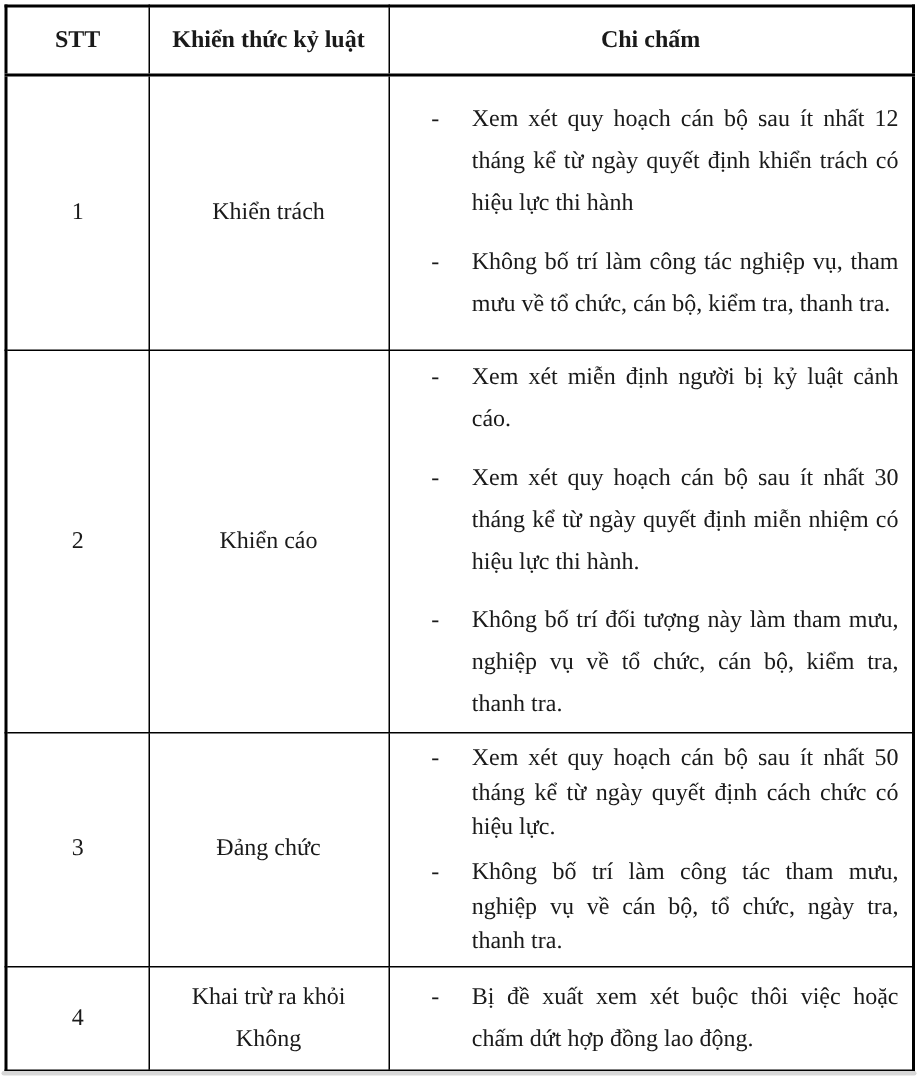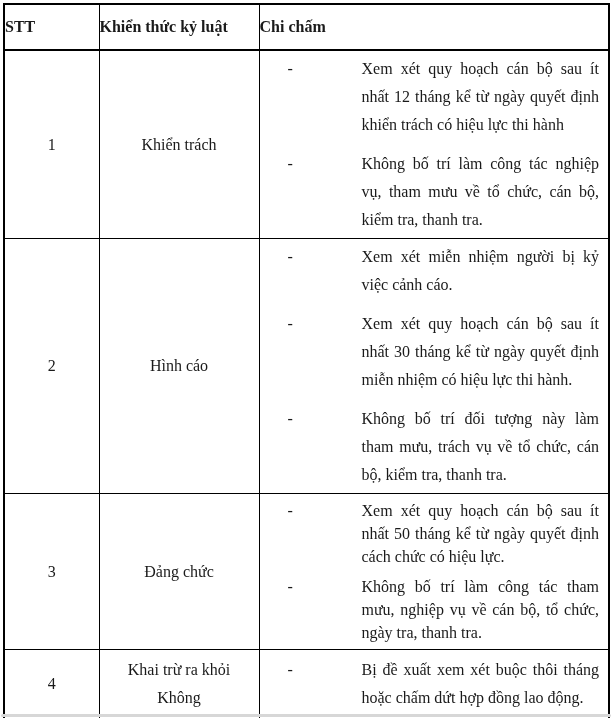--- a/index.html
+++ b/index.html
@@ -27,21 +27,21 @@
   .doc-table th,
   .doc-table td {
     border: 1px solid #000;
     font-size: 16px;
     vertical-align: middle;
     padding: 0;
   }
   .doc-table thead th {
     height: 44px;
     font-weight: bold;
-    text-align: left;
+    text-align: center;
     border-bottom: 2px solid #000;
   }
   td.cell-stt,
   td.cell-form {
     text-align: center;
     line-height: 28px;
     padding: 0 6px;
   }
   td.cell-details {
     padding: 4px 9px 4px 0;
@@ -65,21 +65,20 @@
   tr.tight ul.details-list li + li {
     margin-top: 7px;
   }
   .dash {
     flex: none;
     width: 27px;
   }
   .detail-text {
     flex: 1;
     text-align: justify;
-    margin-left: 47px;
   }
   .bottom-artifact {
     position: absolute;
     left: 1px;
     top: 714px;
     width: 610px;
     height: 3px;
     background: #d7d7d7;
     border-radius: 2px;
   }
@@ -112,34 +111,34 @@
           </li>
           <li>
             <span class="dash">-</span>
             <span class="detail-text">Không bố trí làm công tác nghiệp vụ, tham mưu về tổ chức, cán bộ, kiểm tra, thanh tra.</span>
           </li>
         </ul>
       </td>
     </tr>
     <tr style="height:253px;">
       <td class="cell-stt">2</td>
-      <td class="cell-form">Hình cáo</td>
+      <td class="cell-form">Khiển cáo</td>
       <td class="cell-details">
         <ul class="details-list">
           <li>
             <span class="dash">-</span>
-            <span class="detail-text">Xem xét miễn nhiệm người bị kỷ việc cảnh cáo.</span>
+            <span class="detail-text">Xem xét miễn định người bị kỷ luật cảnh cáo.</span>
           </li>
           <li>
             <span class="dash">-</span>
             <span class="detail-text">Xem xét quy hoạch cán bộ sau ít nhất 30 tháng kể từ ngày quyết định miễn nhiệm có hiệu lực thi hành.</span>
           </li>
           <li>
             <span class="dash">-</span>
-            <span class="detail-text">Không bố trí đối tượng này làm tham mưu, trách vụ về tổ chức, cán bộ, kiểm tra, thanh tra.</span>
+            <span class="detail-text">Không bố trí đối tượng này làm tham mưu, nghiệp vụ về tổ chức, cán bộ, kiểm tra, thanh tra.</span>
           </li>
         </ul>
       </td>
     </tr>
     <tr class="tight" style="height:156px;">
       <td class="cell-stt">3</td>
       <td class="cell-form">Đảng chức</td>
       <td class="cell-details">
         <ul class="details-list">
           <li>
@@ -153,21 +152,21 @@
         </ul>
       </td>
     </tr>
     <tr style="height:70px;">
       <td class="cell-stt">4</td>
       <td class="cell-form">Khai trừ ra khỏi Không</td>
       <td class="cell-details">
         <ul class="details-list">
           <li>
             <span class="dash">-</span>
-            <span class="detail-text">Bị đề xuất xem xét buộc thôi tháng hoặc chấm dứt hợp đồng lao động.</span>
+            <span class="detail-text">Bị đề xuất xem xét buộc thôi việc hoặc chấm dứt hợp đồng lao động.</span>
           </li>
         </ul>
       </td>
     </tr>
   </tbody>
 </table>
 
 <div class="bottom-artifact"></div>
 
 </body></html>

